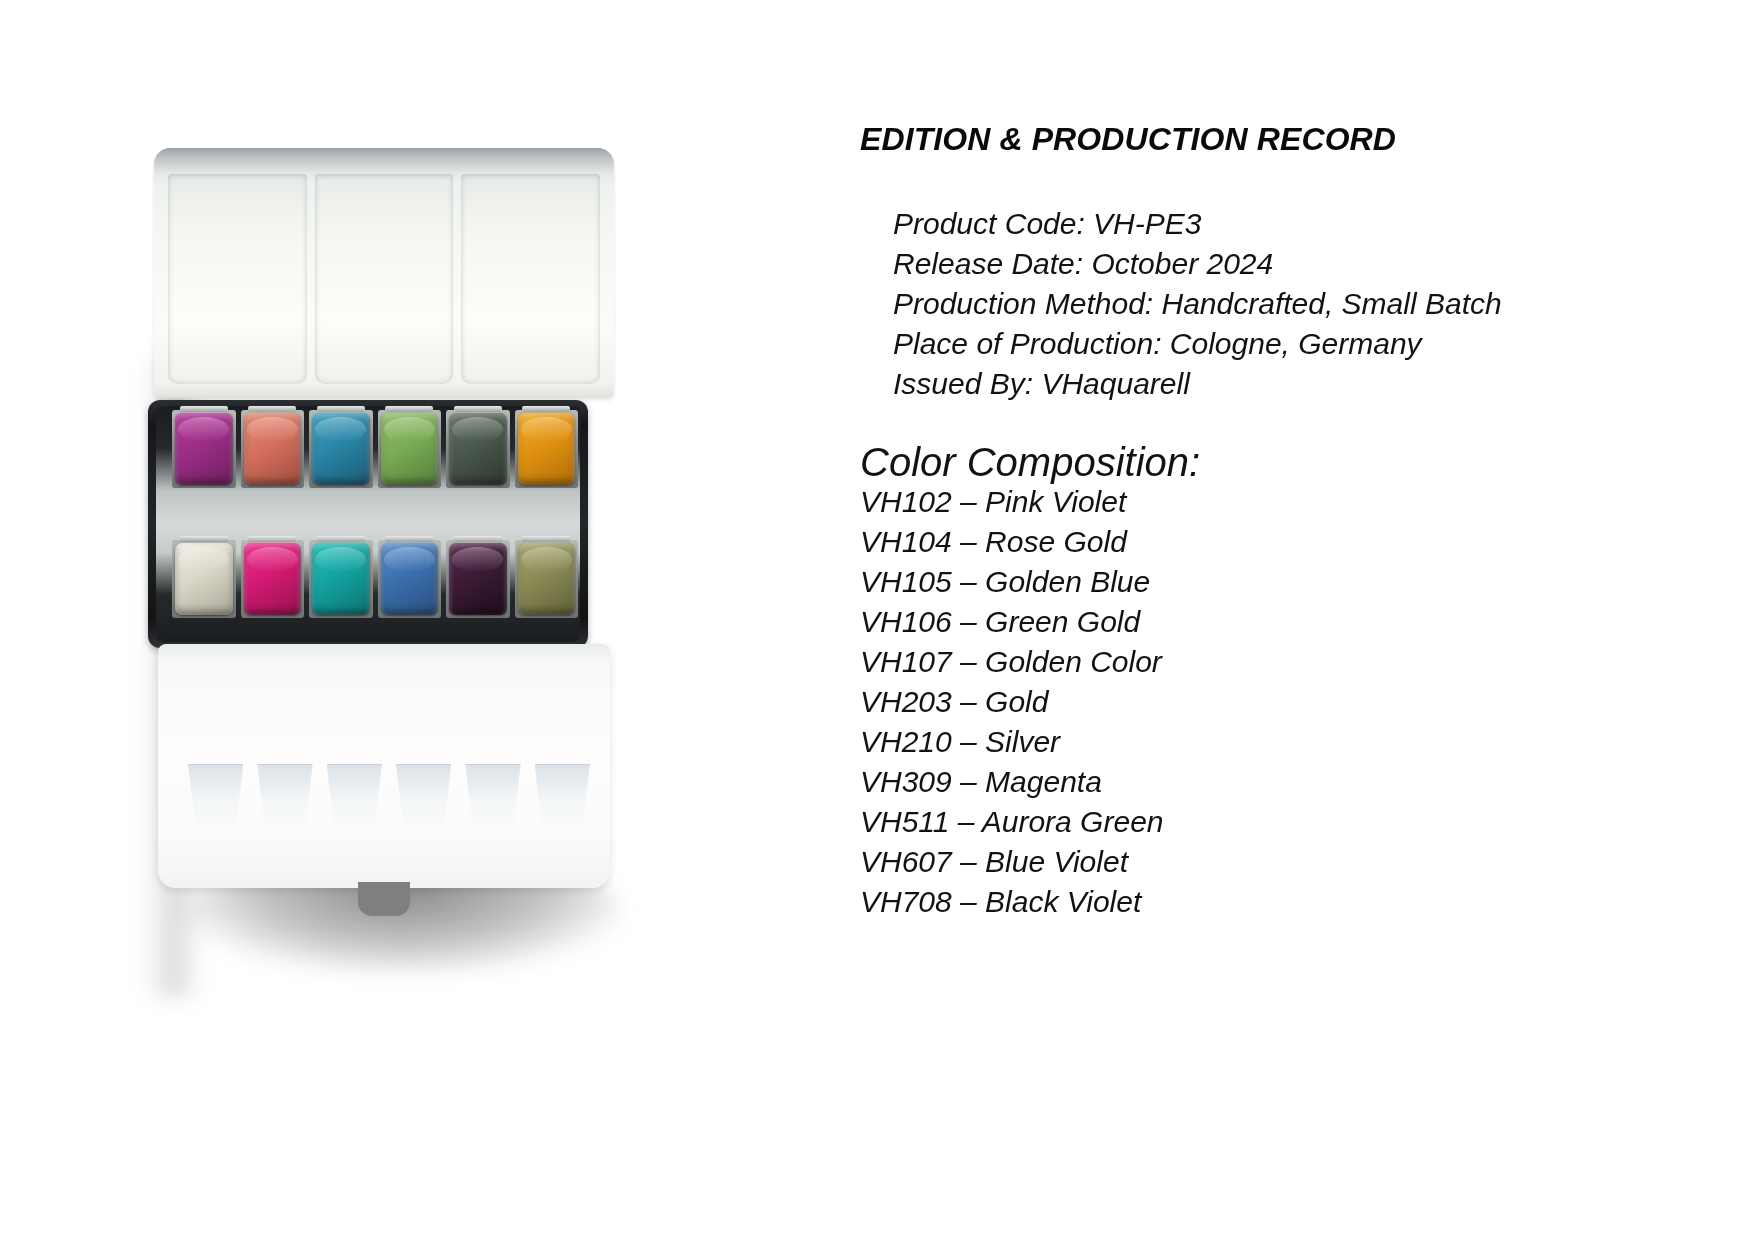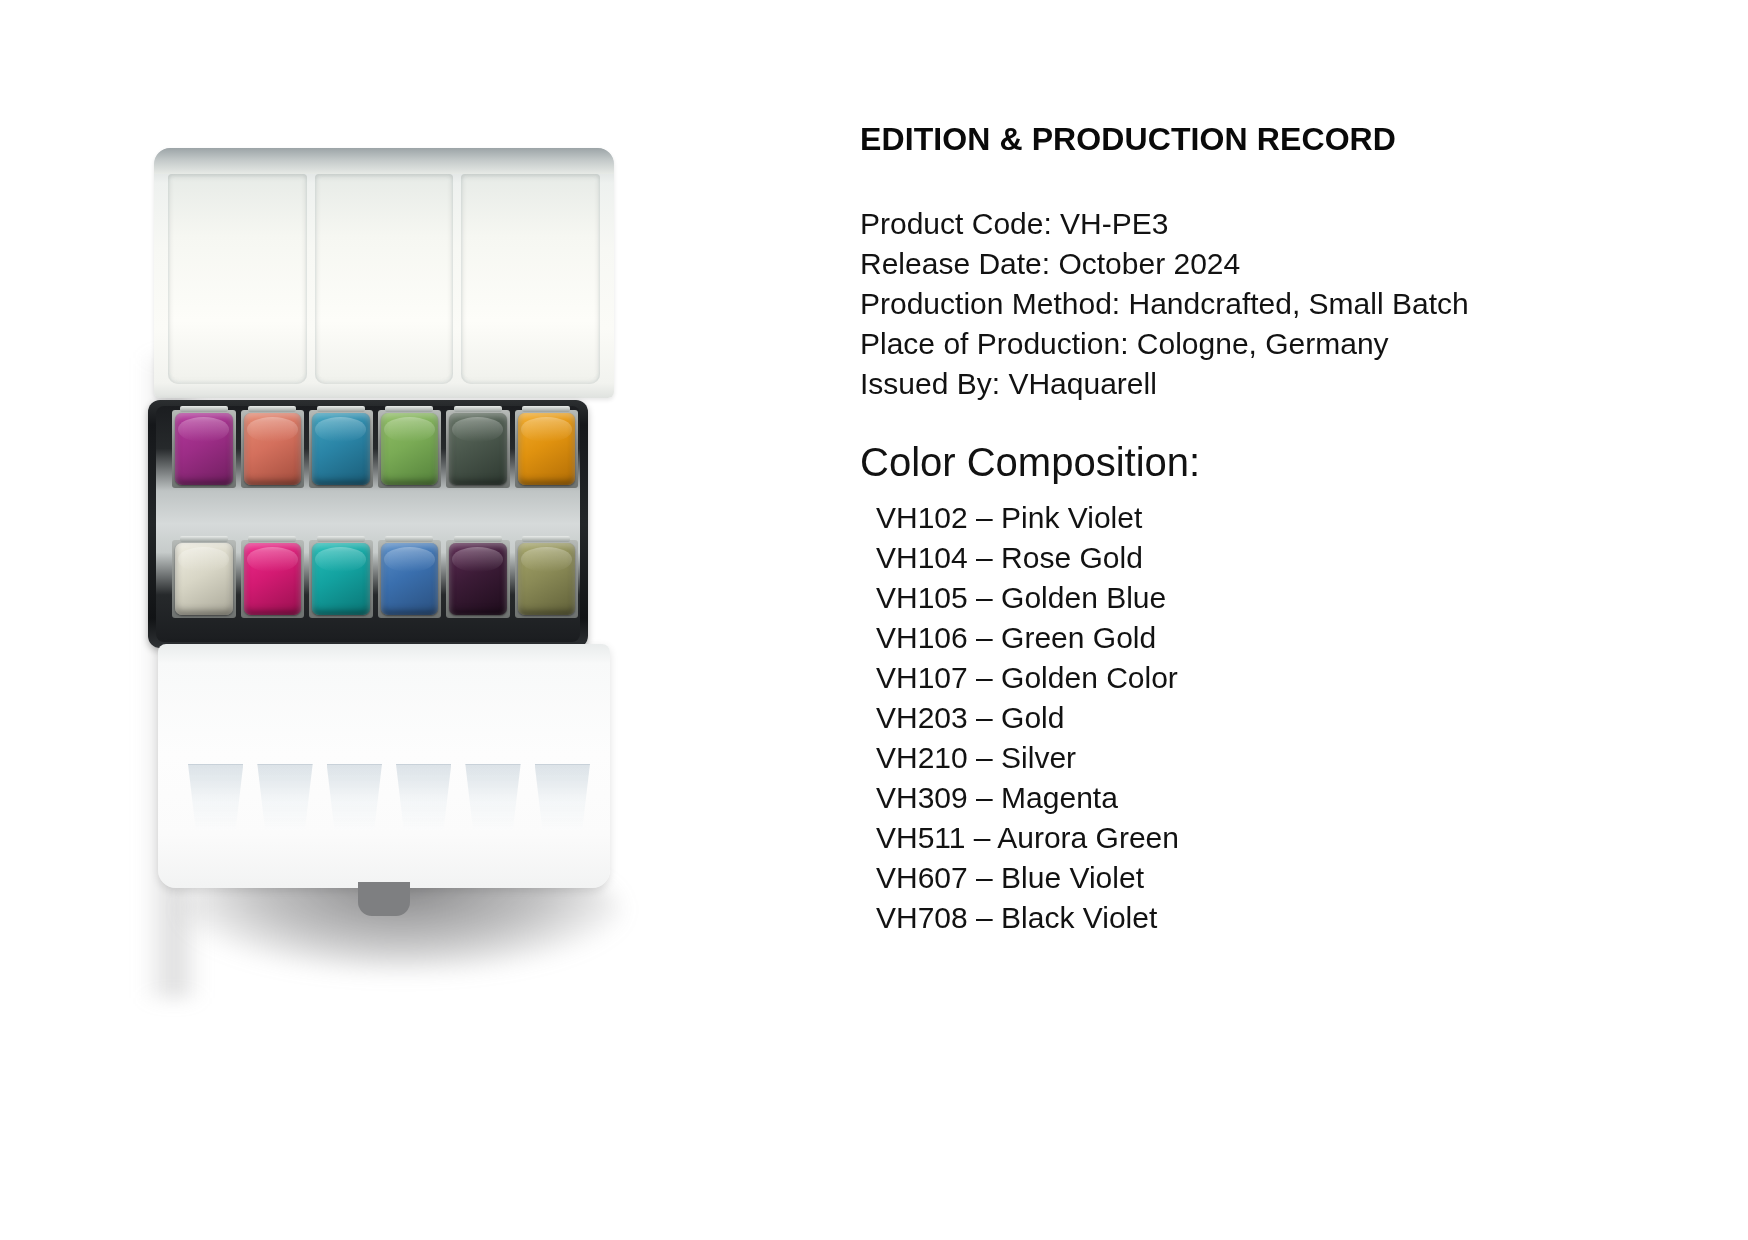--- a/index.html
+++ b/index.html
@@ -197,46 +197,48 @@
     border-radius: 0 0 14px 14px;
     background: #7e7f81;
   }
 
   
   .record {
     position: absolute;
     left: 860px;
     top: 120px;
     width: 820px;
+    font-style: italic;
   }
   .record-title {
     font-size: 32px;
     font-weight: bold;
     letter-spacing: 0.1px;
     color: #0a0a0a;
     margin: 0 0 46px 0;
     line-height: 1.2;
   }
   .record-line {
     font-size: 30px;
     line-height: 40px;
     color: #121212;
     white-space: nowrap;
+    margin-left: 33px;
   }
   .record-gap {
     height: 38px;
   }
   .record-subhead {
     font-size: 40px;
     line-height: 40px;
     color: #121212;
   }
   .color-list {
     list-style: none;
-    margin: 16px;
+    margin: 0;
     padding: 0;
   }
   .color-item {
     font-size: 30px;
     line-height: 40px;
     color: #121212;
     white-space: nowrap;
   }
 </style>
 </head>

